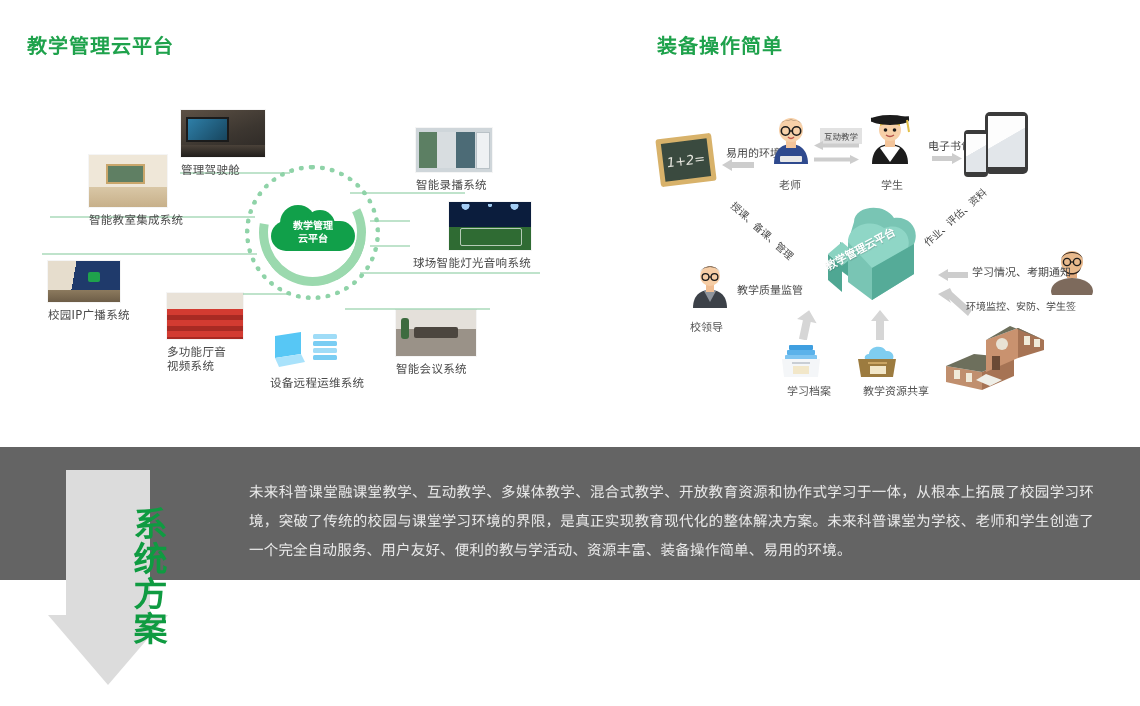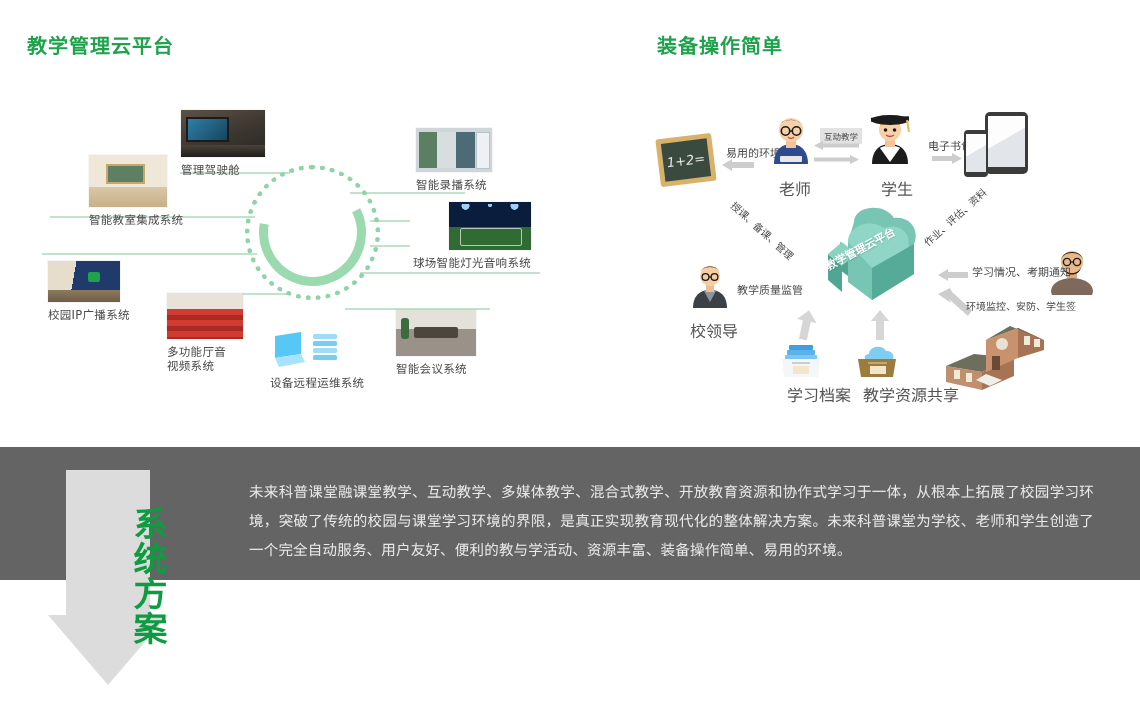--- a/index.html
+++ b/index.html
@@ -152,21 +152,21 @@
     align-items:center;justify-content:center;z-index:4;
     color:#fff;font-size:10px;line-height:1.35;font-weight:bold;white-space:nowrap;
     padding-top:8px;box-sizing:border-box;
   }
 
   
   .conn{position:absolute;background:#bfe3cb;height:1.5px;}
 
   
   .r-label{position:absolute;font-size:11px;color:#4a4a4a;white-space:nowrap;}
-  .r-cap{position:absolute;font-size:16px;color:#555;white-space:nowrap;}
+  .r-cap{position:absolute;font-size:11px;color:#555;white-space:nowrap;}
   .rot{transform-origin:left center;}
 
   .arrow-g{position:absolute;}
   .arrow-g svg{display:block;}
 
   
   .blackboard{
     position:absolute;left:658px;top:136px;width:56px;height:48px;
     background:#3a4a3f;border:5px solid #d8b26a;border-radius:3px;
     transform:rotate(-7deg);box-sizing:border-box;
@@ -253,20 +253,29 @@
 <div class="conn" style="left:350px;top:192px;width:115px;"></div>
 <div class="conn" style="left:370px;top:220px;width:40px;"></div>
 <div class="conn" style="left:370px;top:245px;width:40px;"></div>
 <div class="conn" style="left:360px;top:272px;width:180px;"></div>
 <div class="conn" style="left:345px;top:308px;width:145px;"></div>
 
 <div id="hub">
   <div class="ring-dots"></div>
   <div class="ring-arc"></div>
   <div class="ring-arc2"></div>
+  <div class="cloud-core">
+    <div class="cb1"></div>
+    <div class="cb2"></div>
+    <div class="cbody"></div>
+    <div class="ctext">
+      <span>教学管理</span>
+      <span>云平台</span>
+    </div>
+  </div>
 </div>
 
 <div class="node" style="left:181px;top:110px;">
   <div class="thumb ph-cockpit" style="width:84px;height:47px;"></div>
   <div class="cap">管理驾驶舱</div>
 </div>
 
 <div class="node" style="left:89px;top:155px;">
   <div class="thumb ph-classroom" style="width:78px;height:52px;"></div>
   <div class="cap">智能教室集成系统</div>

